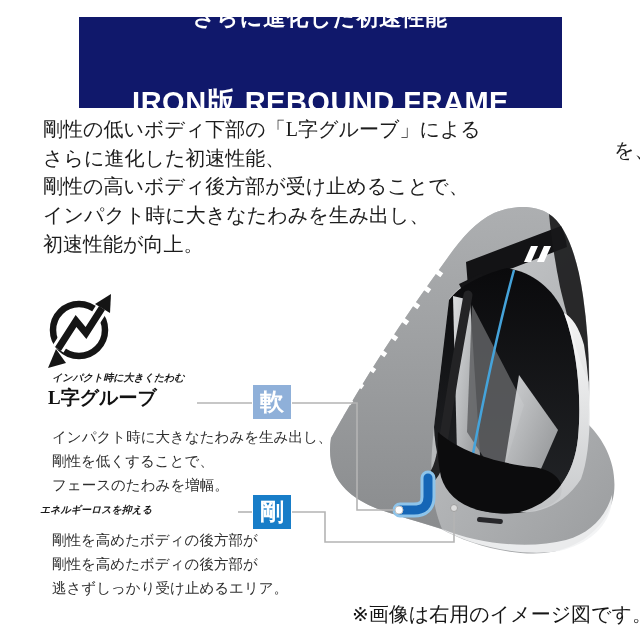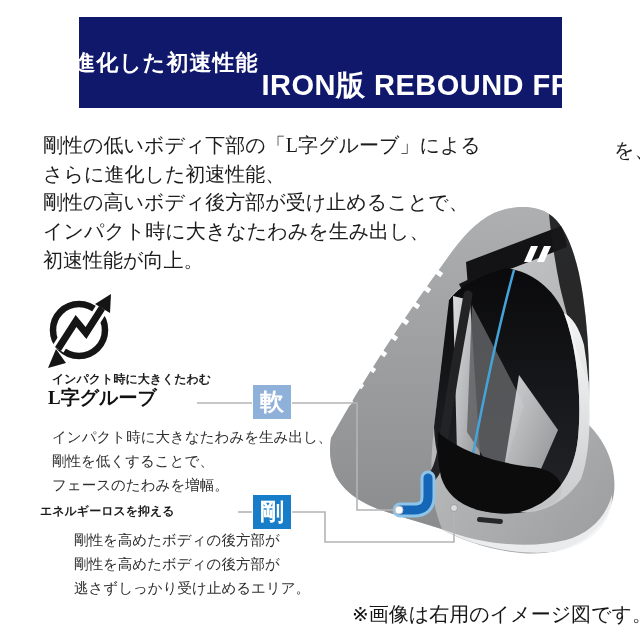--- a/index.html
+++ b/index.html
@@ -8,50 +8,50 @@
     background:#ffffff;
     font-family:"Liberation Sans","DejaVu Sans",sans-serif;
     color:#1a1a1a;
   }
   .abs{position:absolute;}
 
   
   .banner{
     left:79px;top:17px;width:483px;height:91px;
     background:#10186b;color:#fff;
-    display:flex;flex-direction:row;align-items:center;justify-content:center;
+    display:flex;flex-direction:column;align-items:center;justify-content:center;
     gap:3px;
   }
   .banner .sub{font-size:22px;font-weight:bold;letter-spacing:1px;white-space:nowrap;}
   .banner .main{font-size:29px;font-weight:bold;letter-spacing:0.5px;white-space:nowrap;margin-top:47px;}
 
   
   .intro{
-    left:43px;top:131px;
+    left:43px;top:115px;
     font-family:"Liberation Serif","DejaVu Serif",serif;
     font-size:20px;line-height:28.7px;color:#1c1c1c;white-space:nowrap;
   }
   .frag{
     left:614px;top:137px;
     font-family:"Liberation Serif","DejaVu Serif",serif;
     font-size:20px;color:#1c1c1c;white-space:nowrap;
   }
 
   
-  .co-heading{font-size:12px;font-weight:bold;color:#1b1b1b;white-space:nowrap;}
+  .co-heading{font-size:10px;font-weight:bold;color:#1b1b1b;white-space:nowrap;font-style:italic;}
   .soft-heading{left:52px;top:371px;}
   .soft-title{
     left:48px;top:385px;
     font-family:"Liberation Serif","DejaVu Serif",serif;
     font-size:19px;font-weight:bold;color:#111;white-space:nowrap;
   }
   .co-desc{font-size:14.5px;line-height:24px;color:#2e2e2e;white-space:nowrap;}
   .soft-desc{left:52px;top:425px;}
   .firm-heading{left:40px;top:503px;}
-  .firm-desc{left:52px;top:528px;margin-left:22px;}
+  .firm-desc{left:52px;top:528px;}
 
   .tag{
     width:38px;height:34px;color:#fff;font-size:24px;font-weight:bold;
     display:flex;align-items:center;justify-content:center;line-height:1;
   }
   .tag-soft{left:253px;top:385px;background:#8fb0d9;}
   .tag-firm{left:253px;top:495px;background:#187dc8;}
 
   
   .note{left:352px;top:601px;font-size:20px;color:#151515;white-space:nowrap;}

